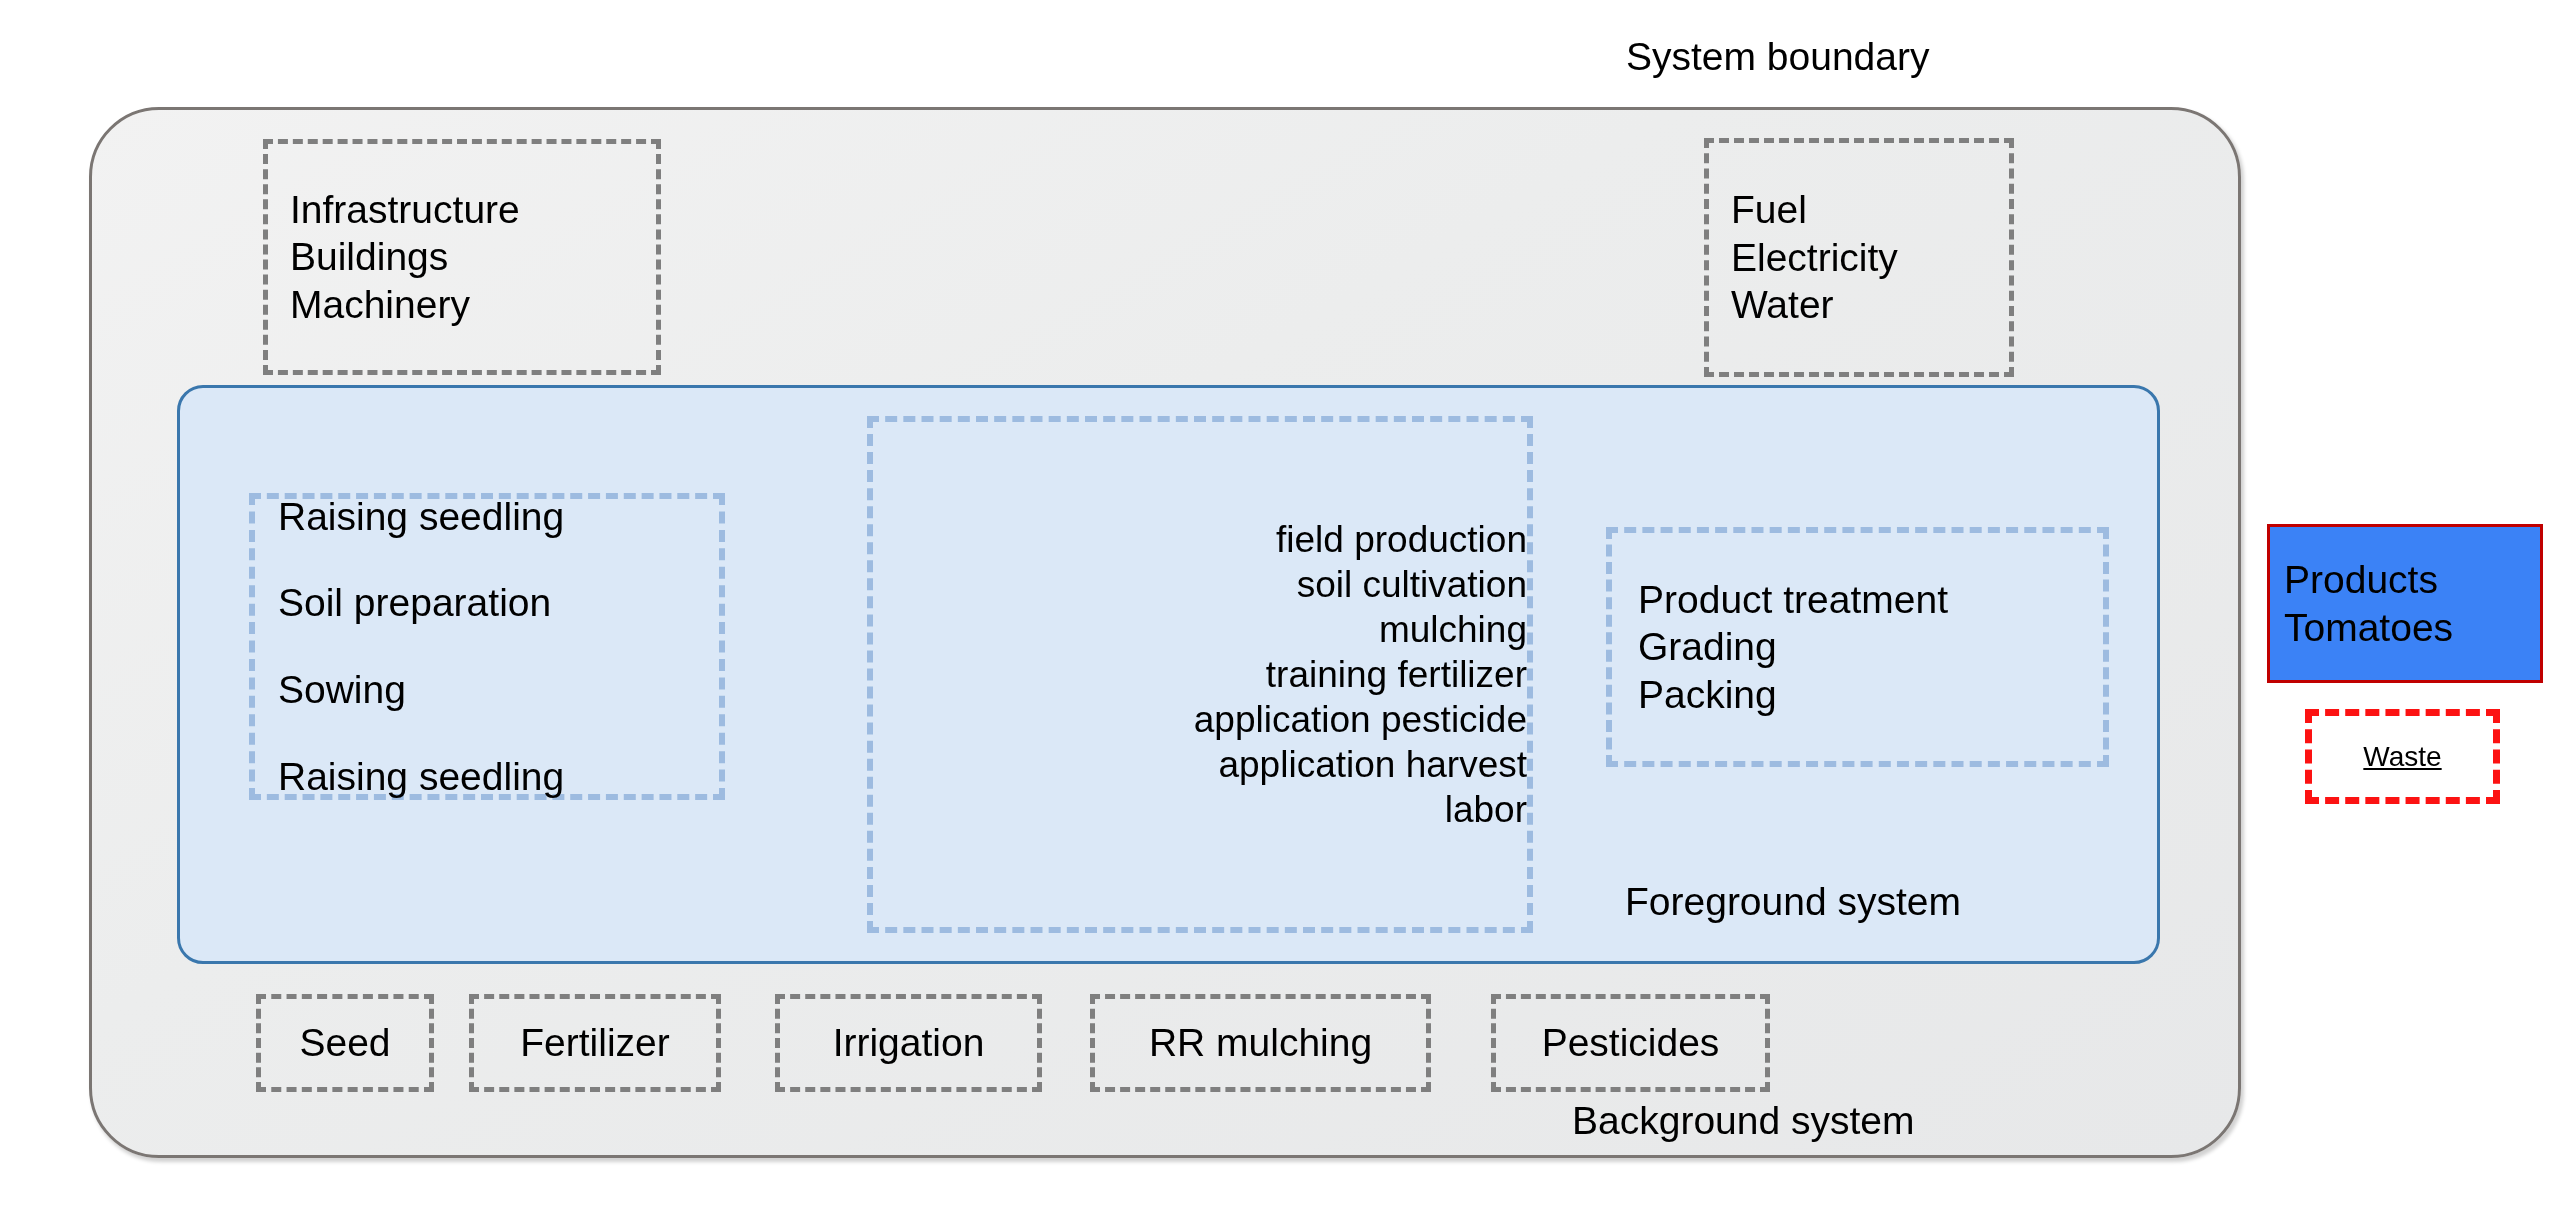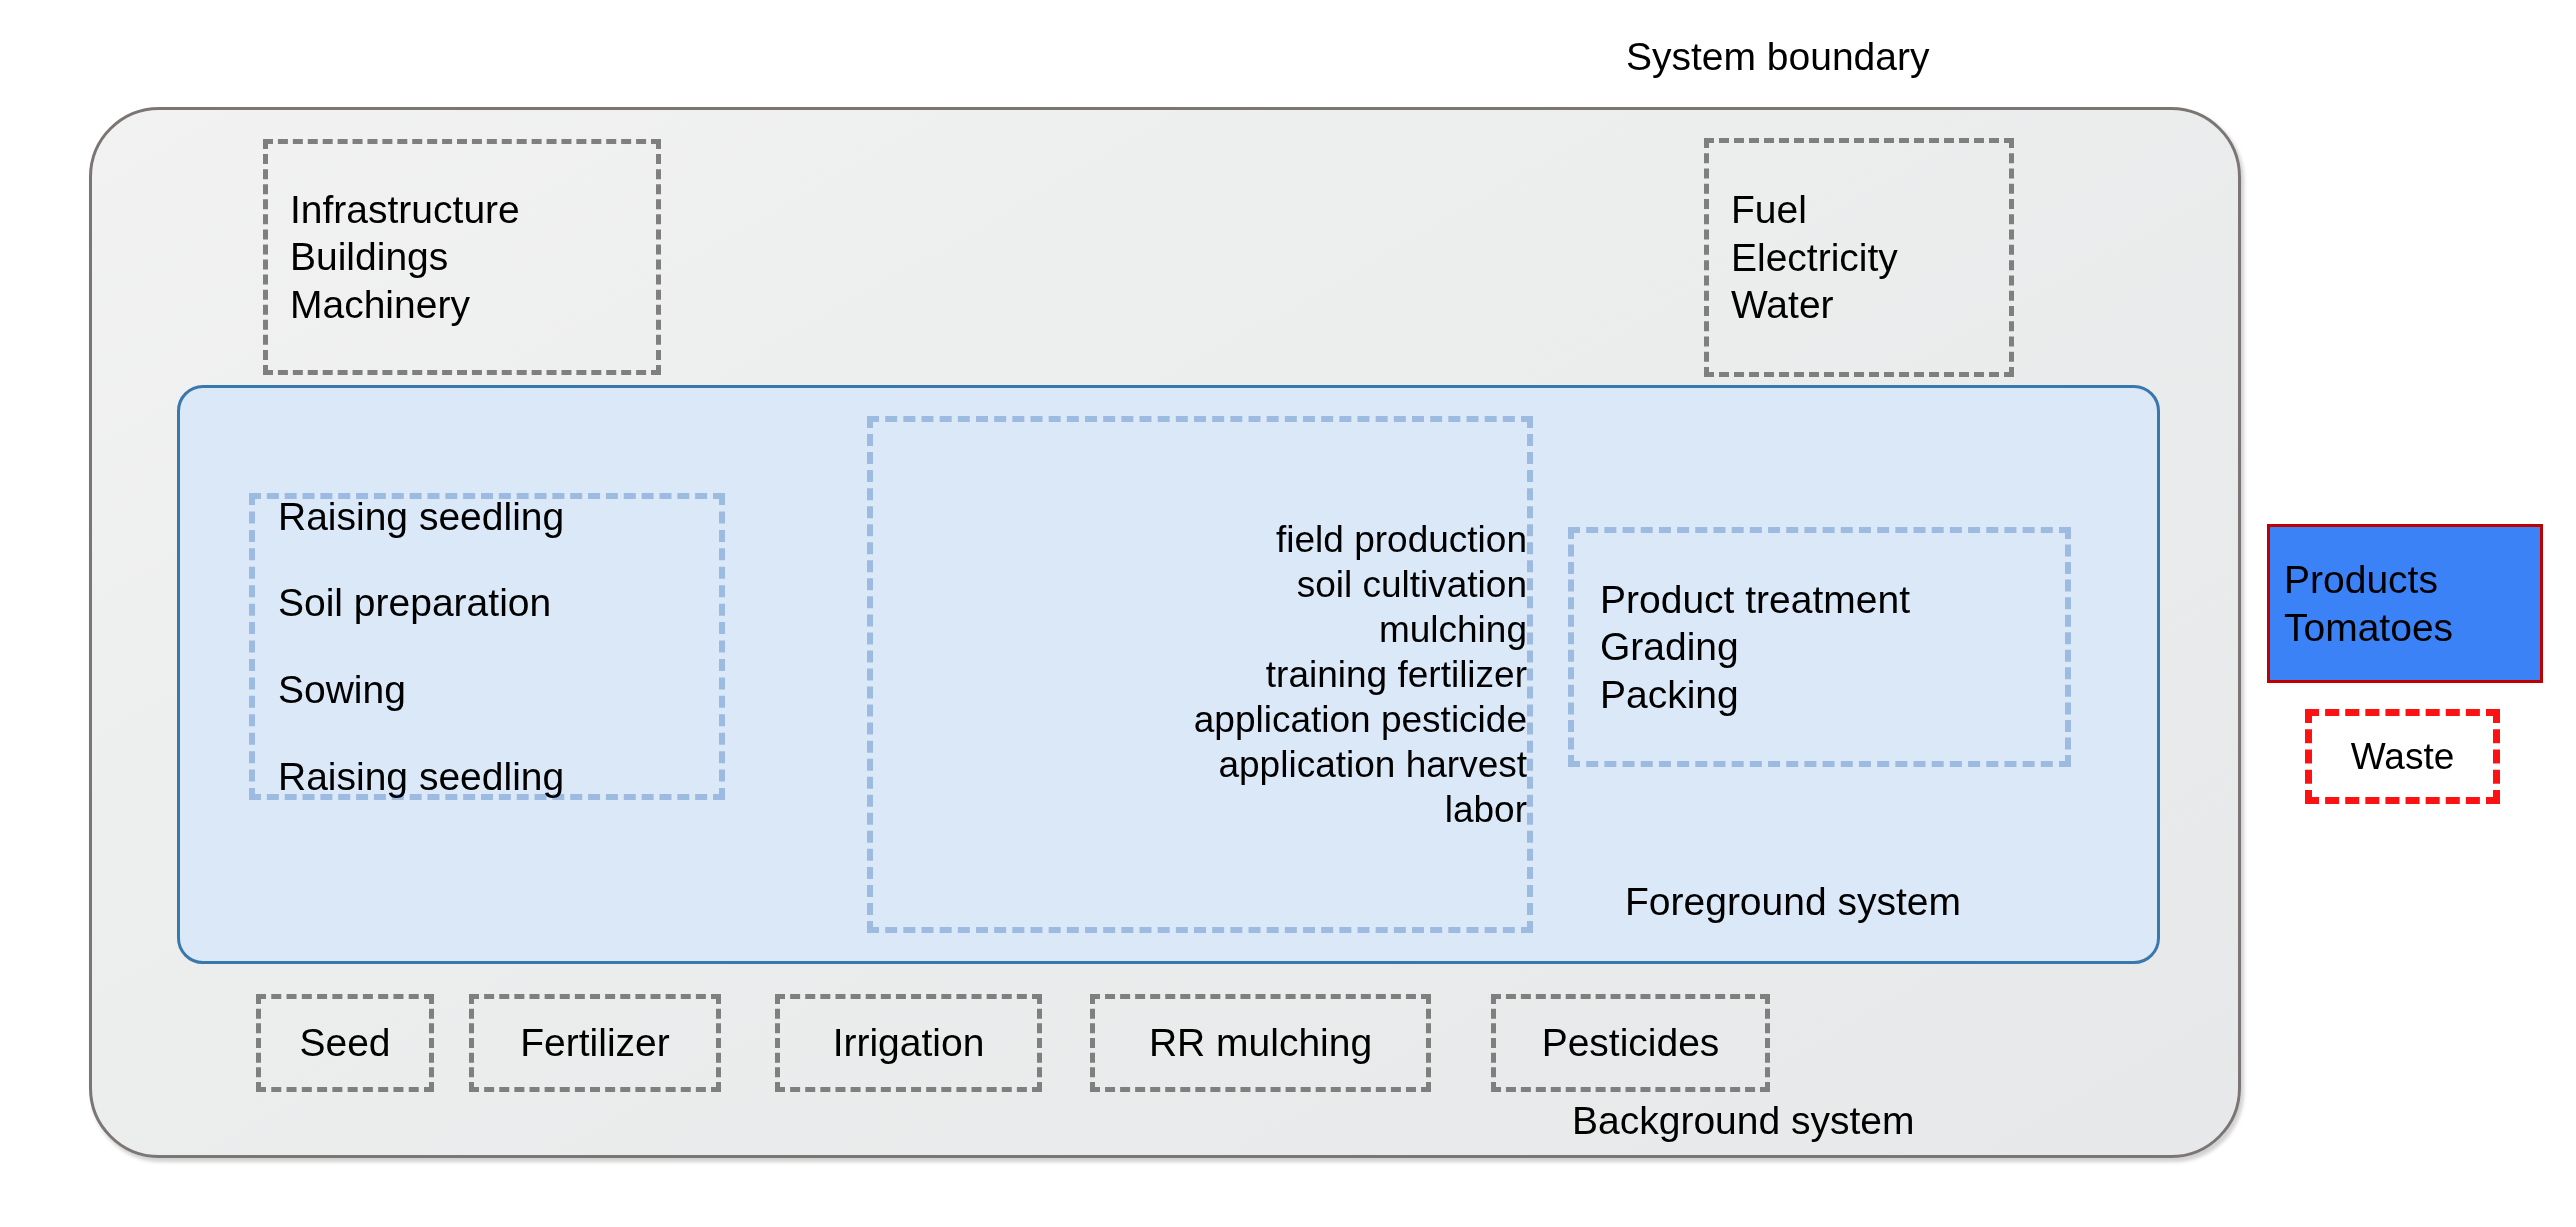--- a/index.html
+++ b/index.html
@@ -98,21 +98,21 @@
     left: 249px;  top: 493px;  width: 476px;  height: 307px;
     padding-left: 23px;
     gap: 39px;
   }
   #box-field {
     left: 867px; top: 416px;  width: 666px;  height: 517px;
     padding-left: 28px;
     text-align: right;
   }
   #box-product {
-    left: 1568px; top: 527px;  width: 503px;  height: 240px;
+    left: 1606px; top: 527px;  width: 503px;  height: 240px;
     padding-left: 26px;
   }
 
   
   .bottom-box {
     top: 994px;
     height: 98px;
     display: flex;
     align-items: center;
     justify-content: center;
@@ -146,21 +146,21 @@
   #box-waste {
     position: absolute;
     left: 2305px; top: 709px; width: 195px; height: 95px;
     border: 7px dashed #fc1212;
     background: transparent;
     box-sizing: border-box;
     display: flex;
     align-items: center;
     justify-content: center;
   }
-  #box-waste .line { font-size: 37px; white-space: nowrap; }
+  #box-waste .line { font-size: 28px; white-space: nowrap; text-decoration: underline; }
 </style>
 </head>
 <body>
 
 <div id="canvas">
 
   <div class="label-free" id="label-system-boundary">System boundary</div>
 
   <div class="system-boundary"></div>
 

